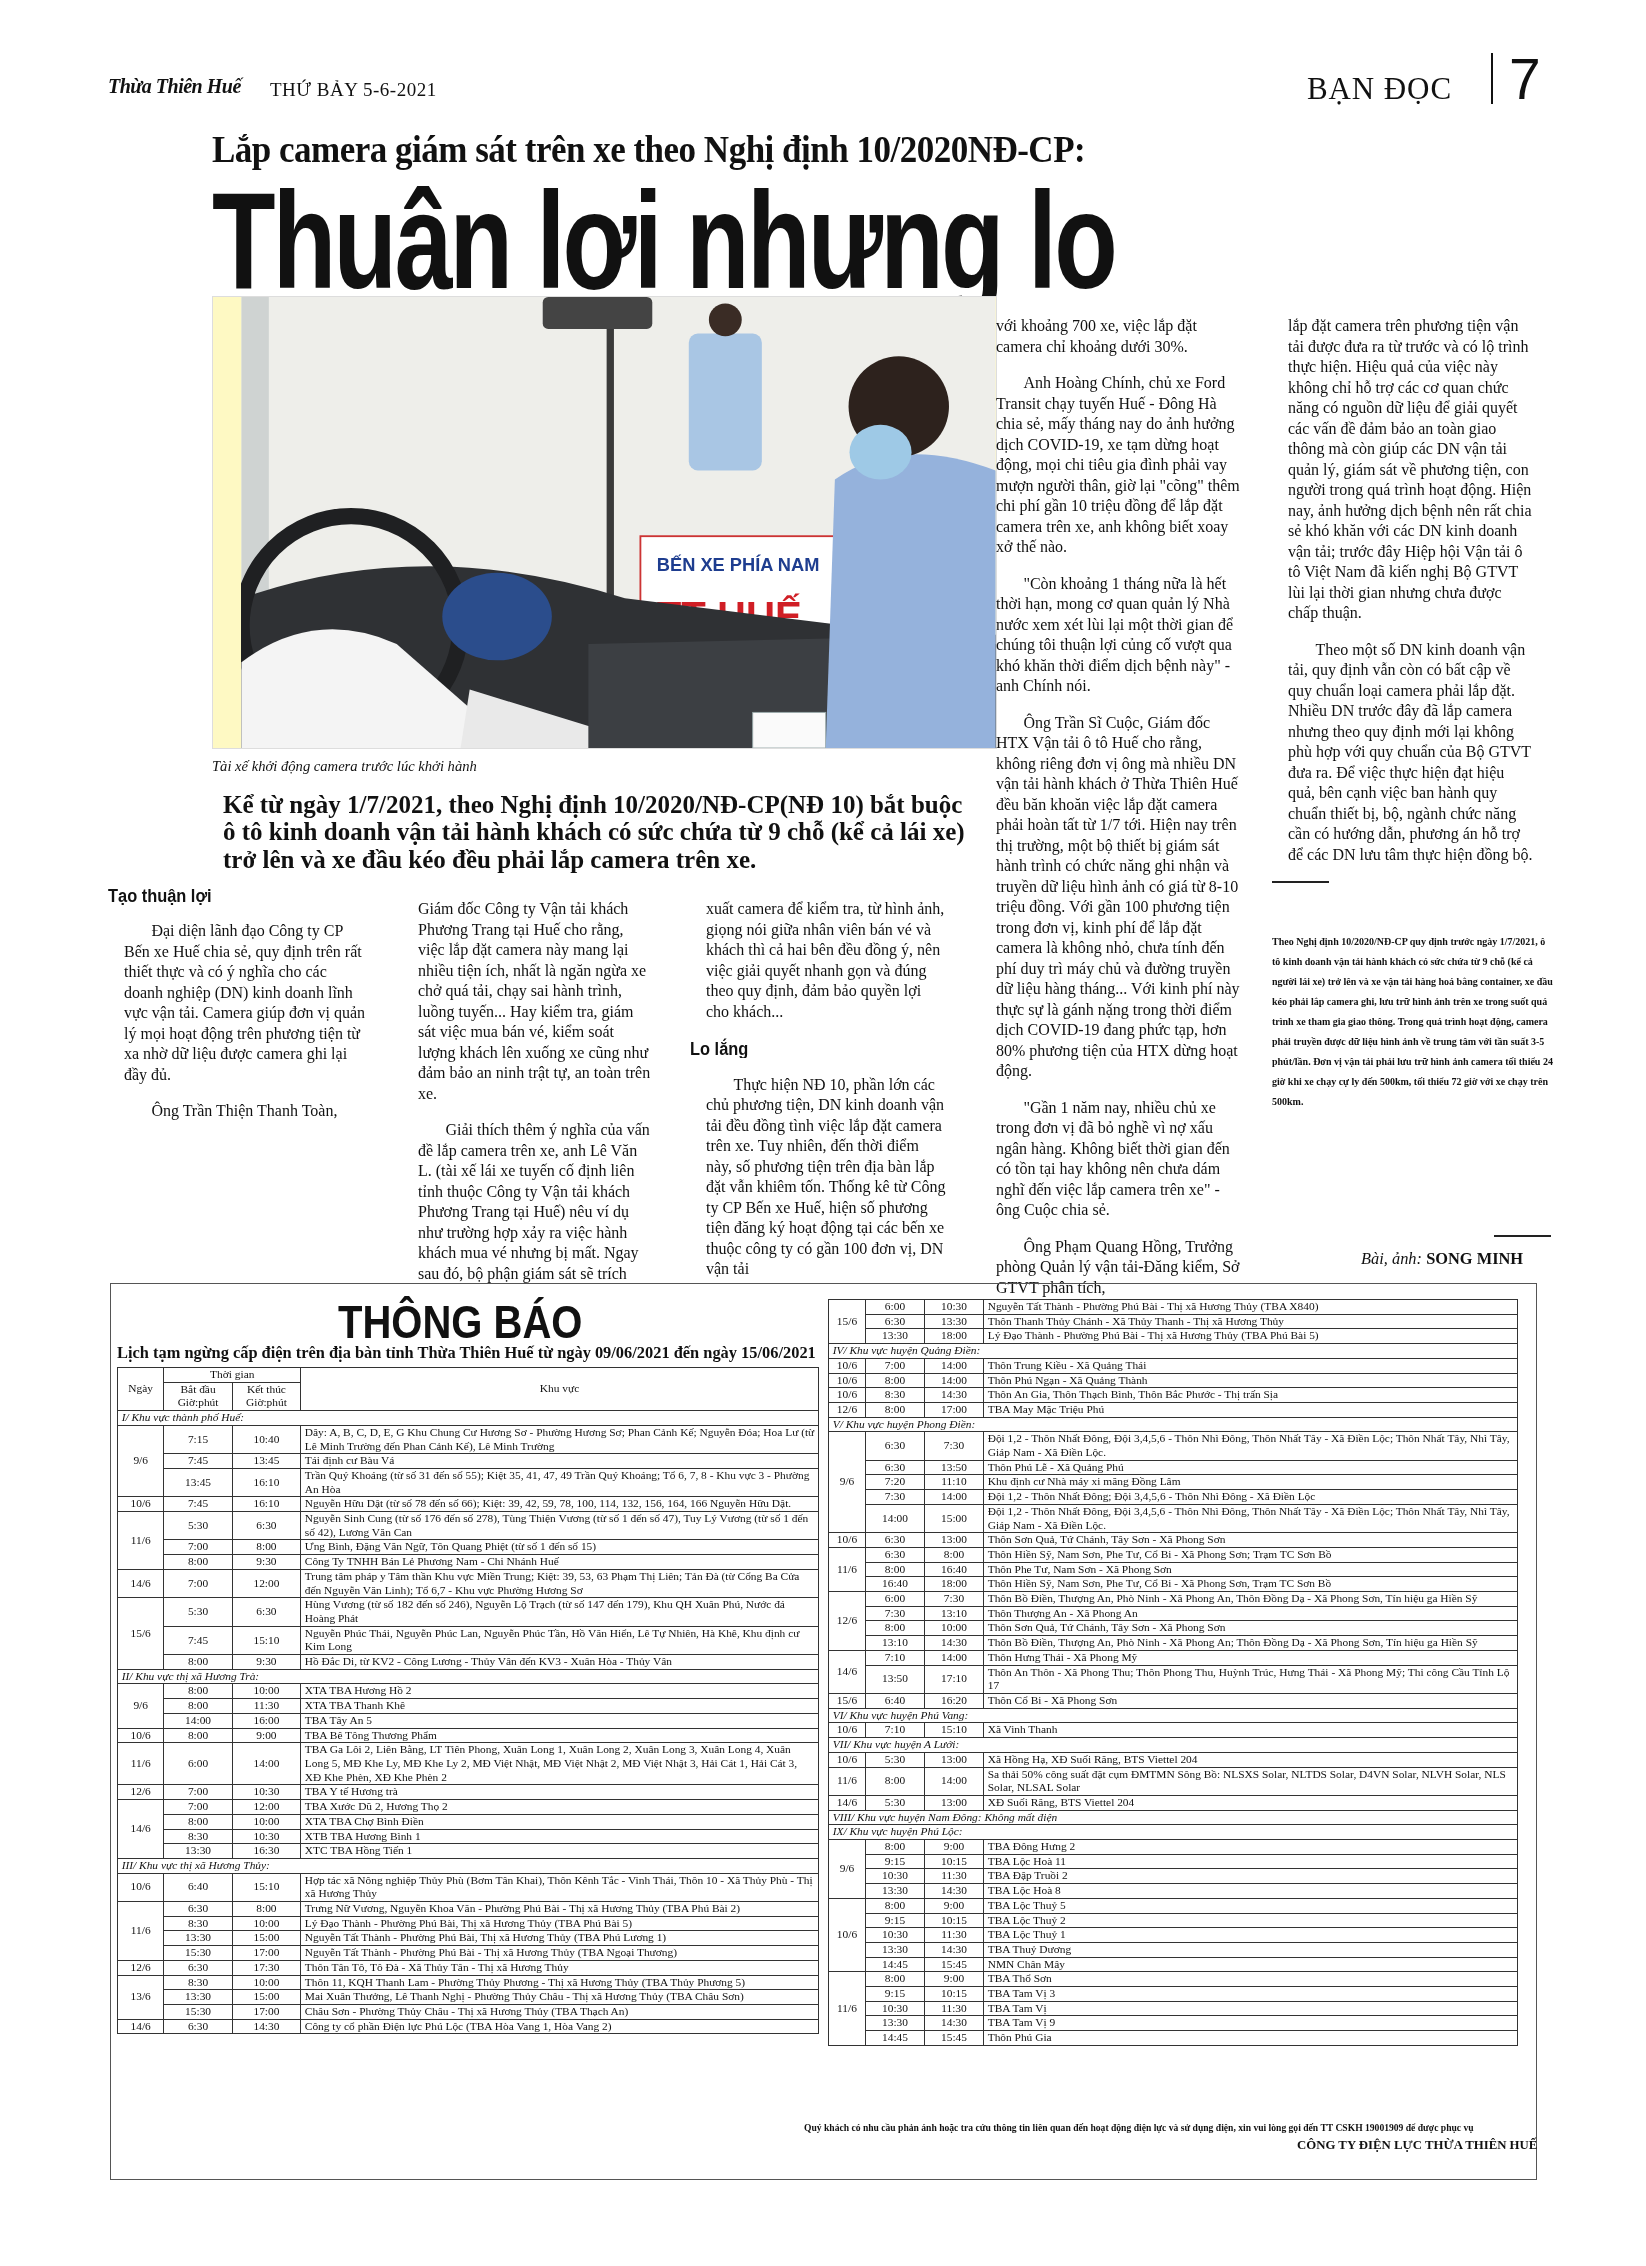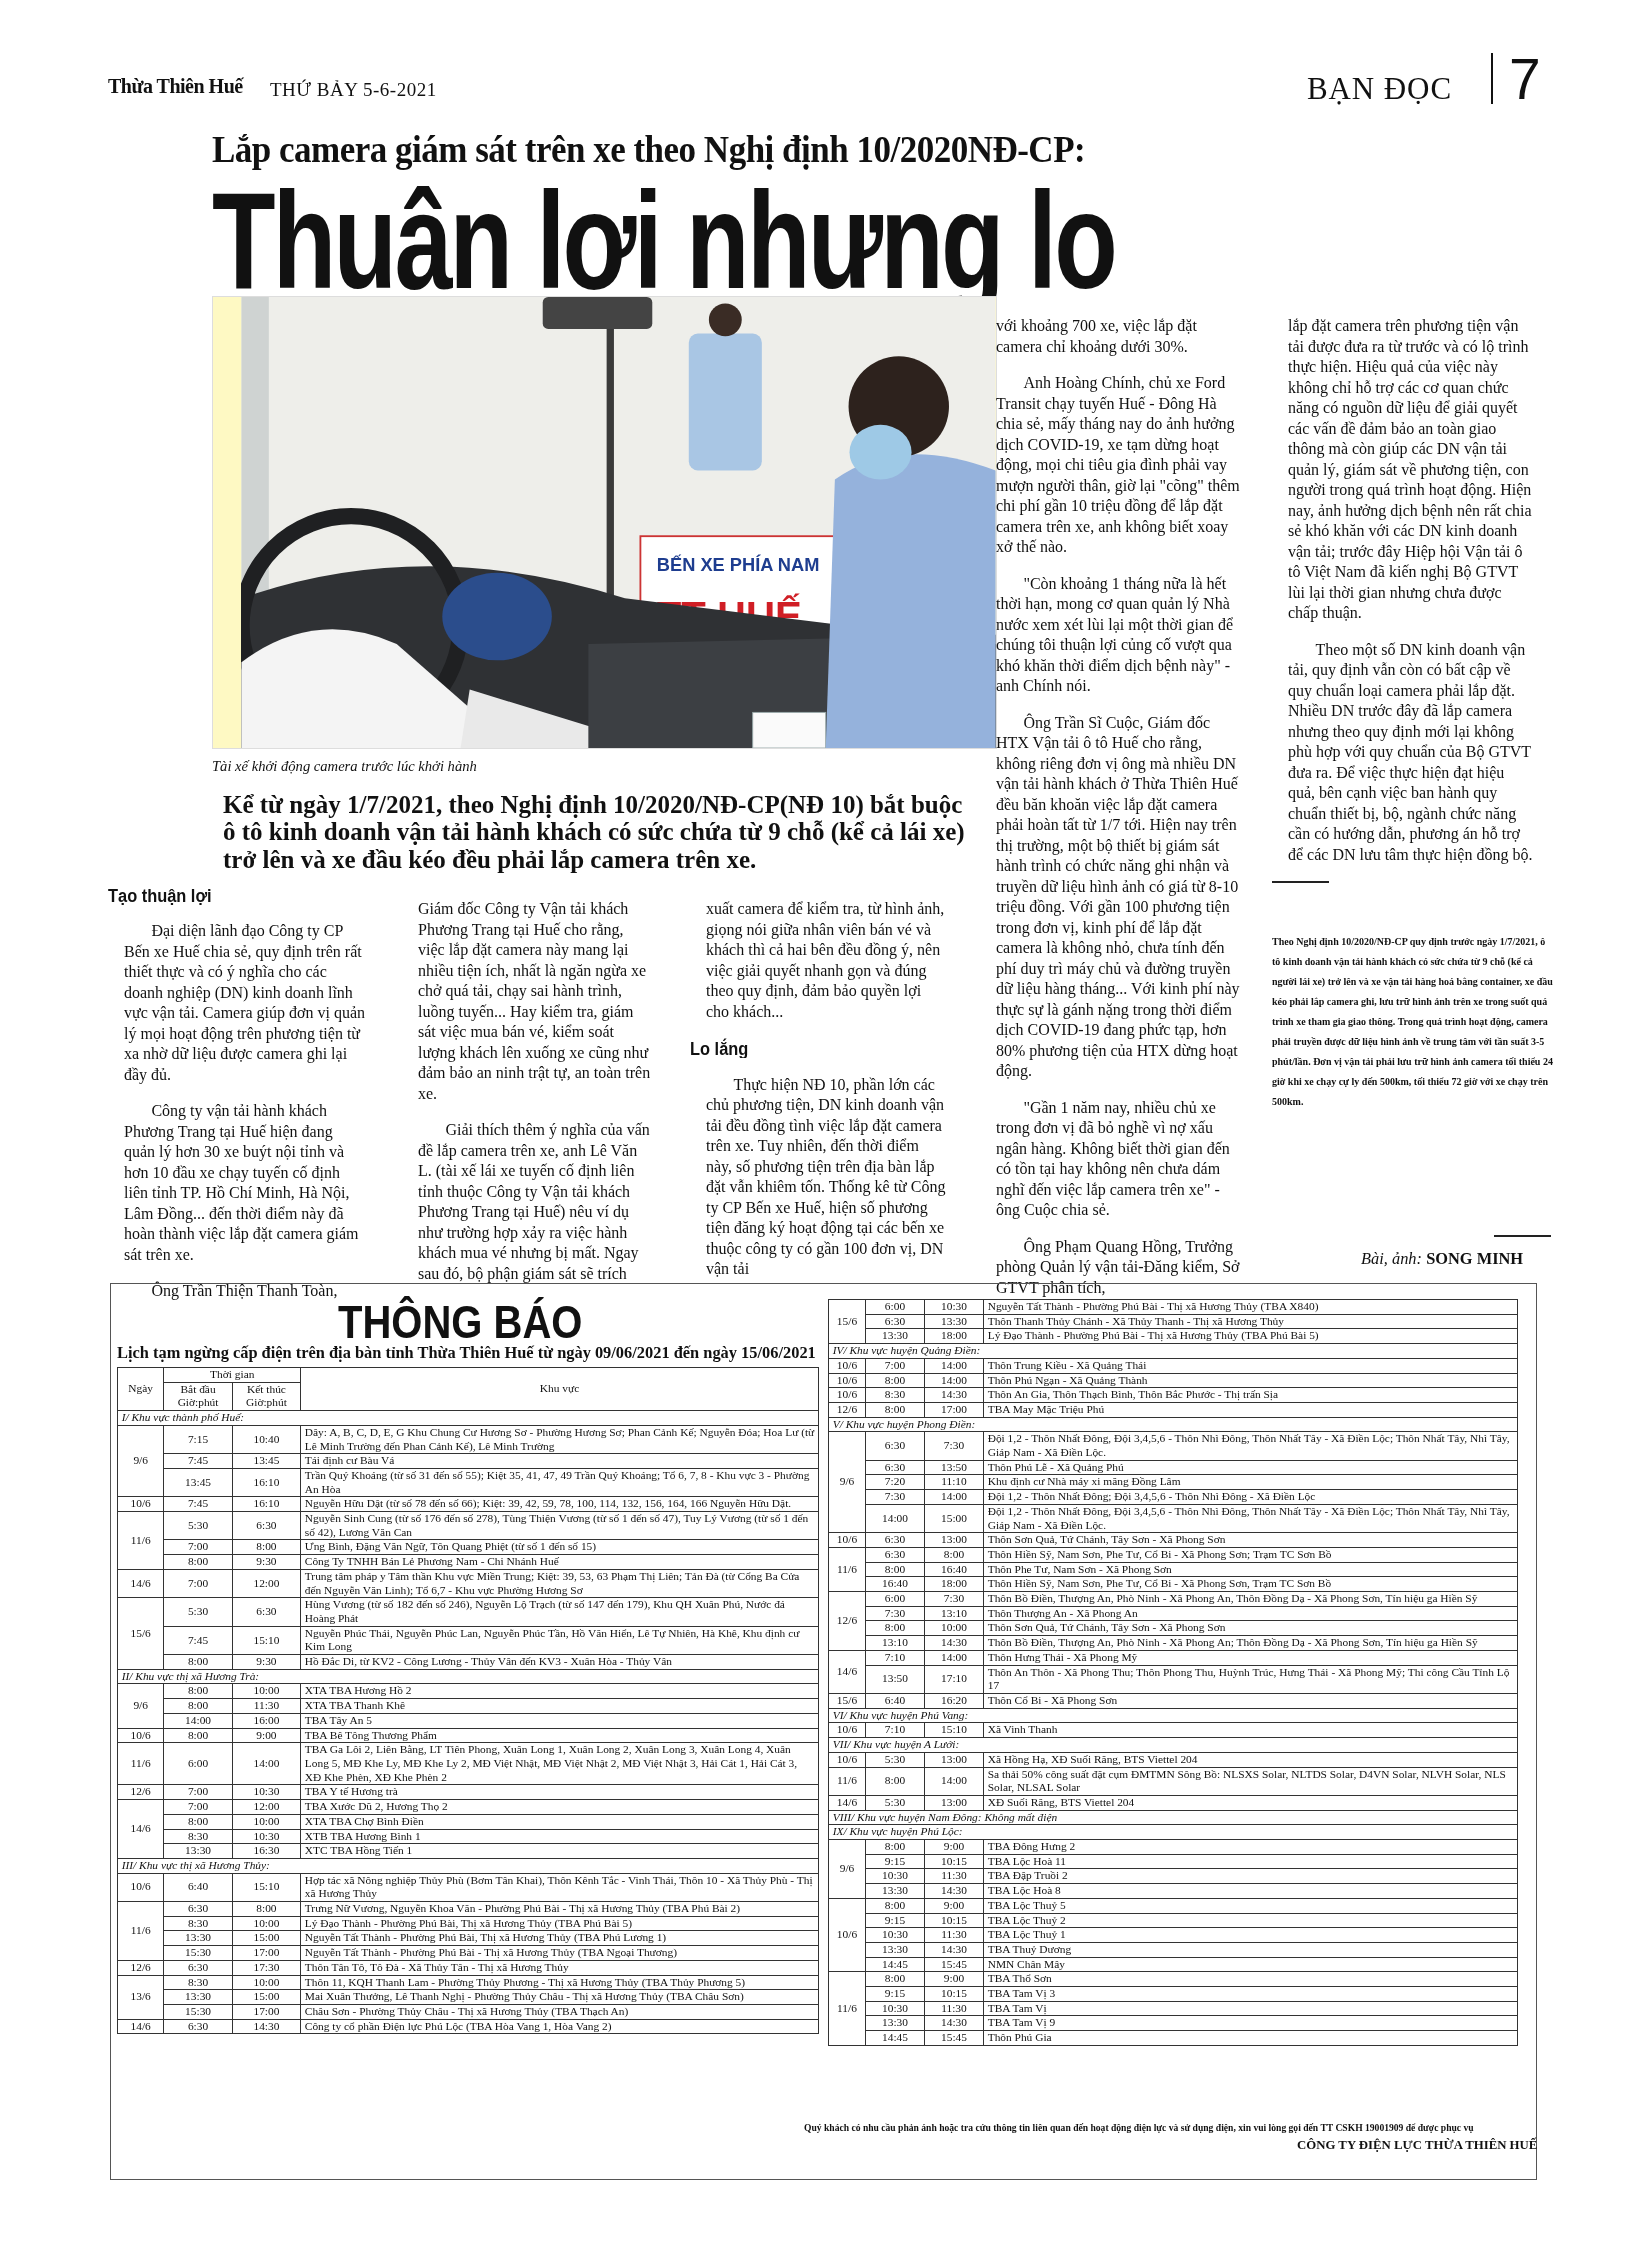--- a/index.html
+++ b/index.html
@@ -1,18 +1,18 @@
 <!DOCTYPE html>
 <html style="font-size:14.6px"><head>
 <meta charset="utf-8">
 <style>
   html, body { margin:0; padding:0; background:#fff; }
   body { width:1647px; height:2267px; position:relative; overflow:hidden; font-family:"Liberation Serif", serif; color:#111; }
   .abs { position:absolute; }
-  .masthead { left:108px; top:75px; font-family:"Liberation Serif", serif; font-weight:bold; font-size:20px; letter-spacing:-0.5px; }
+  .masthead { left:108px; top:75px; font-family:"Liberation Serif", serif; font-weight:bold; font-size:20px; letter-spacing:-0.5px;font-style:italic; }
   .dateline { left:270px; top:79px; font-size:19px; letter-spacing:0.5px; }
   .section { left:1307px; top:71px; font-size:31px; letter-spacing:0.9px; }
   .pagebar { left:1491px; top:53px; width:1.8px; height:51px; background:#111; }
   .pagenum { left:1509px; top:46px; font-family:"Liberation Sans", sans-serif; font-size:57px; }
   .kicker { left:212px; top:128px; font-size:35px; font-weight:bold; letter-spacing:-0.5px; transform:scaleY(1.1); transform-origin:left top; }
   .headline { left:212px; top:172px; font-family:"Liberation Sans", sans-serif; font-weight:900; font-size:102px; letter-spacing:-2.7px; transform:scaleY(1.35) scaleX(1.02); transform-origin:left top; line-height:1; }
   .photo { left:212px; top:296px; width:755px; height:451px; background:#fef9c3; overflow:hidden; border:0.9px solid #ddd;padding-left:28px; }
   .caption { left:212px; top:758px; font-style:italic; font-size:14.6px; }
   .lead { left:212px; top:791px; width:758px; font-weight:bold; font-size:25px; line-height:27.4px;margin-left:11px; }
   .col { font-size:16px; line-height:20.5px; text-align:left; }
@@ -84,21 +84,20 @@
     <ellipse cx="700" cy="170" rx="34" ry="30" fill="#9ec9e6"></ellipse>
   </svg>
 </div>
 <div class="abs caption">Tài xế khởi động camera trước lúc khởi hành</div>
 
 <div class="abs lead">Kể từ ngày 1/7/2021, theo Nghị định 10/2020/NĐ-CP(NĐ 10) bắt buộc ô tô kinh doanh vận tải hành khách có sức chứa từ 9 chỗ (kể cả lái xe) trở lên và xe đầu kéo đều phải lắp camera trên xe.</div>
 
 <div class="abs col col1">
   <h3>Tạo thuận lợi</h3>
   <p>Đại diện lãnh đạo Công ty CP Bến xe Huế chia sẻ, quy định trên rất thiết thực và có ý nghĩa cho các doanh nghiệp (DN) kinh doanh lĩnh vực vận tải. Camera giúp đơn vị quản lý mọi hoạt động trên phương tiện từ xa nhờ dữ liệu được camera ghi lại đầy đủ.</p>
-  <p>Công ty vận tải hành khách Phương Trang tại Huế hiện đang quản lý hơn 30 xe buýt nội tỉnh và hơn 10 đầu xe chạy tuyến cố định liên tỉnh TP. Hồ Chí Minh, Hà Nội, Lâm Đồng... đến thời điểm này đã hoàn thành việc lắp đặt camera giám sát trên xe.</p>
   <p>Ông Trần Thiện Thanh Toàn,</p>
 </div>
 <div class="abs col col2" style="left:402px; width:265px;">
   <p style="text-indent:0">Giám đốc Công ty Vận tải khách Phương Trang tại Huế cho rằng, việc lắp đặt camera này mang lại nhiều tiện ích, nhất là ngăn ngừa xe chở quá tải, chạy sai hành trình, luồng tuyến... Hay kiểm tra, giám sát việc mua bán vé, kiểm soát lượng khách lên xuống xe cũng như đảm bảo an ninh trật tự, an toàn trên xe.</p>
   <p>Giải thích thêm ý nghĩa của vấn đề lắp camera trên xe, anh Lê Văn L. (tài xế lái xe tuyến cố định liên tỉnh thuộc Công ty Vận tải khách Phương Trang tại Huế) nêu ví dụ như trường hợp xảy ra việc hành khách mua vé nhưng bị mất. Ngay sau đó, bộ phận giám sát sẽ trích</p>
 </div>
 <div class="abs col col3">
   <p style="text-indent:0">xuất camera để kiểm tra, từ hình ảnh, giọng nói giữa nhân viên bán vé và khách thì cả hai bên đều đồng ý, nên việc giải quyết nhanh gọn và đúng theo quy định, đảm bảo quyền lợi cho khách...</p>
   <h3>Lo lắng</h3>
   <p>Thực hiện NĐ 10, phần lớn các chủ phương tiện, DN kinh doanh vận tải đều đồng tình việc lắp đặt camera trên xe. Tuy nhiên, đến thời điểm này, số phương tiện trên địa bàn lắp đặt vẫn khiêm tốn. Thống kê từ Công ty CP Bến xe Huế, hiện số phương tiện đăng ký hoạt động tại các bến xe thuộc công ty có gần 100 đơn vị, DN vận tải</p>

